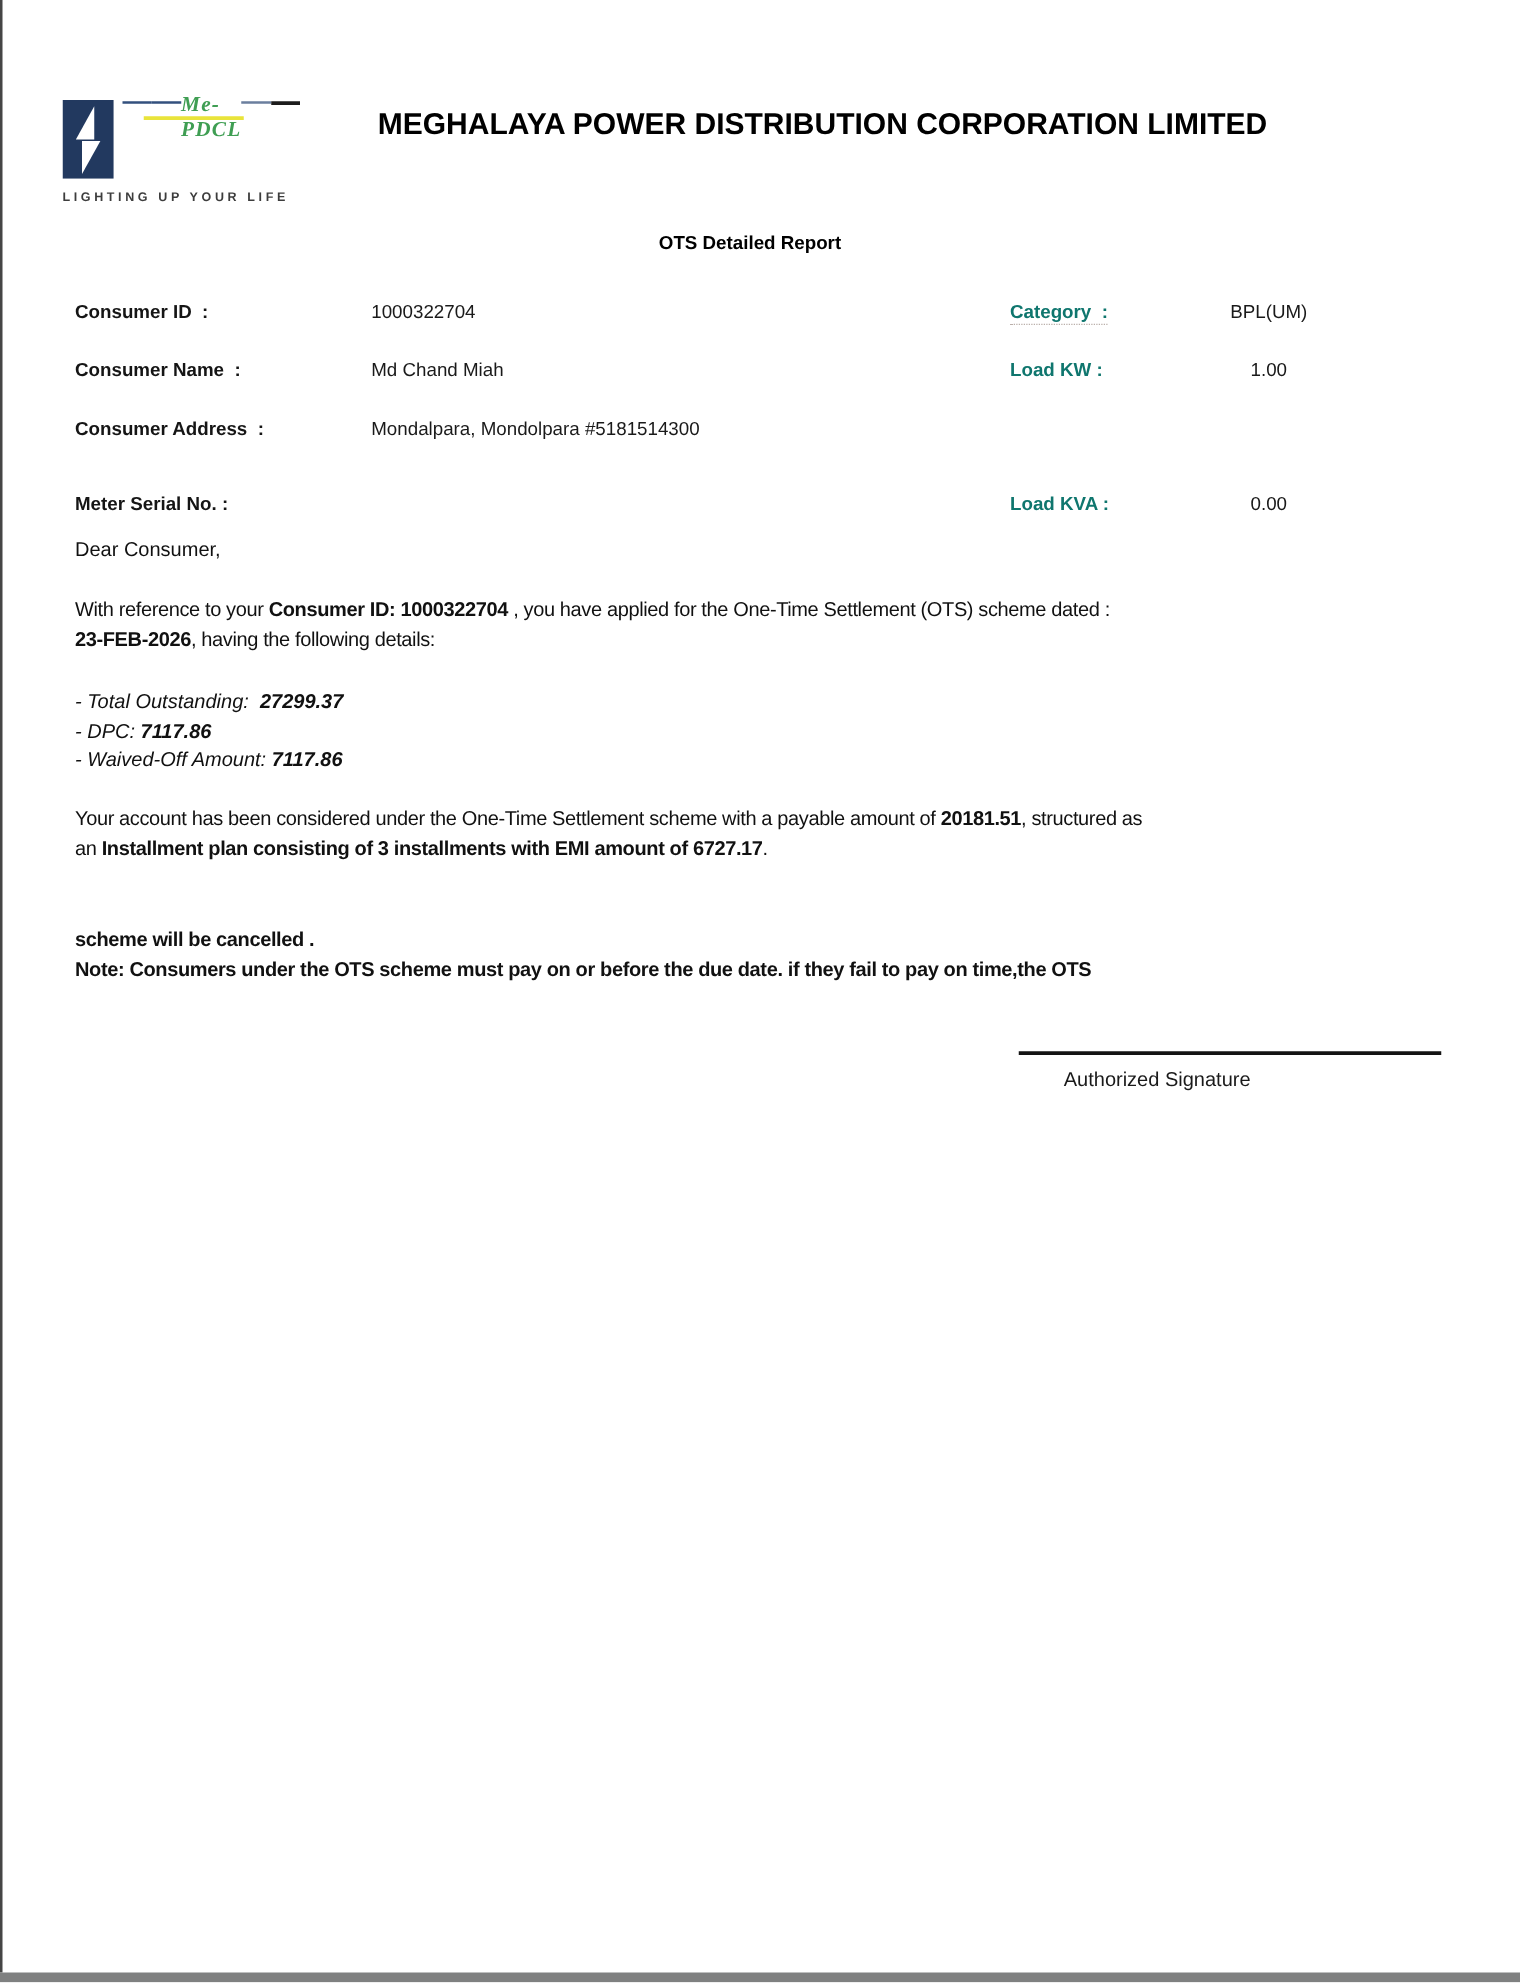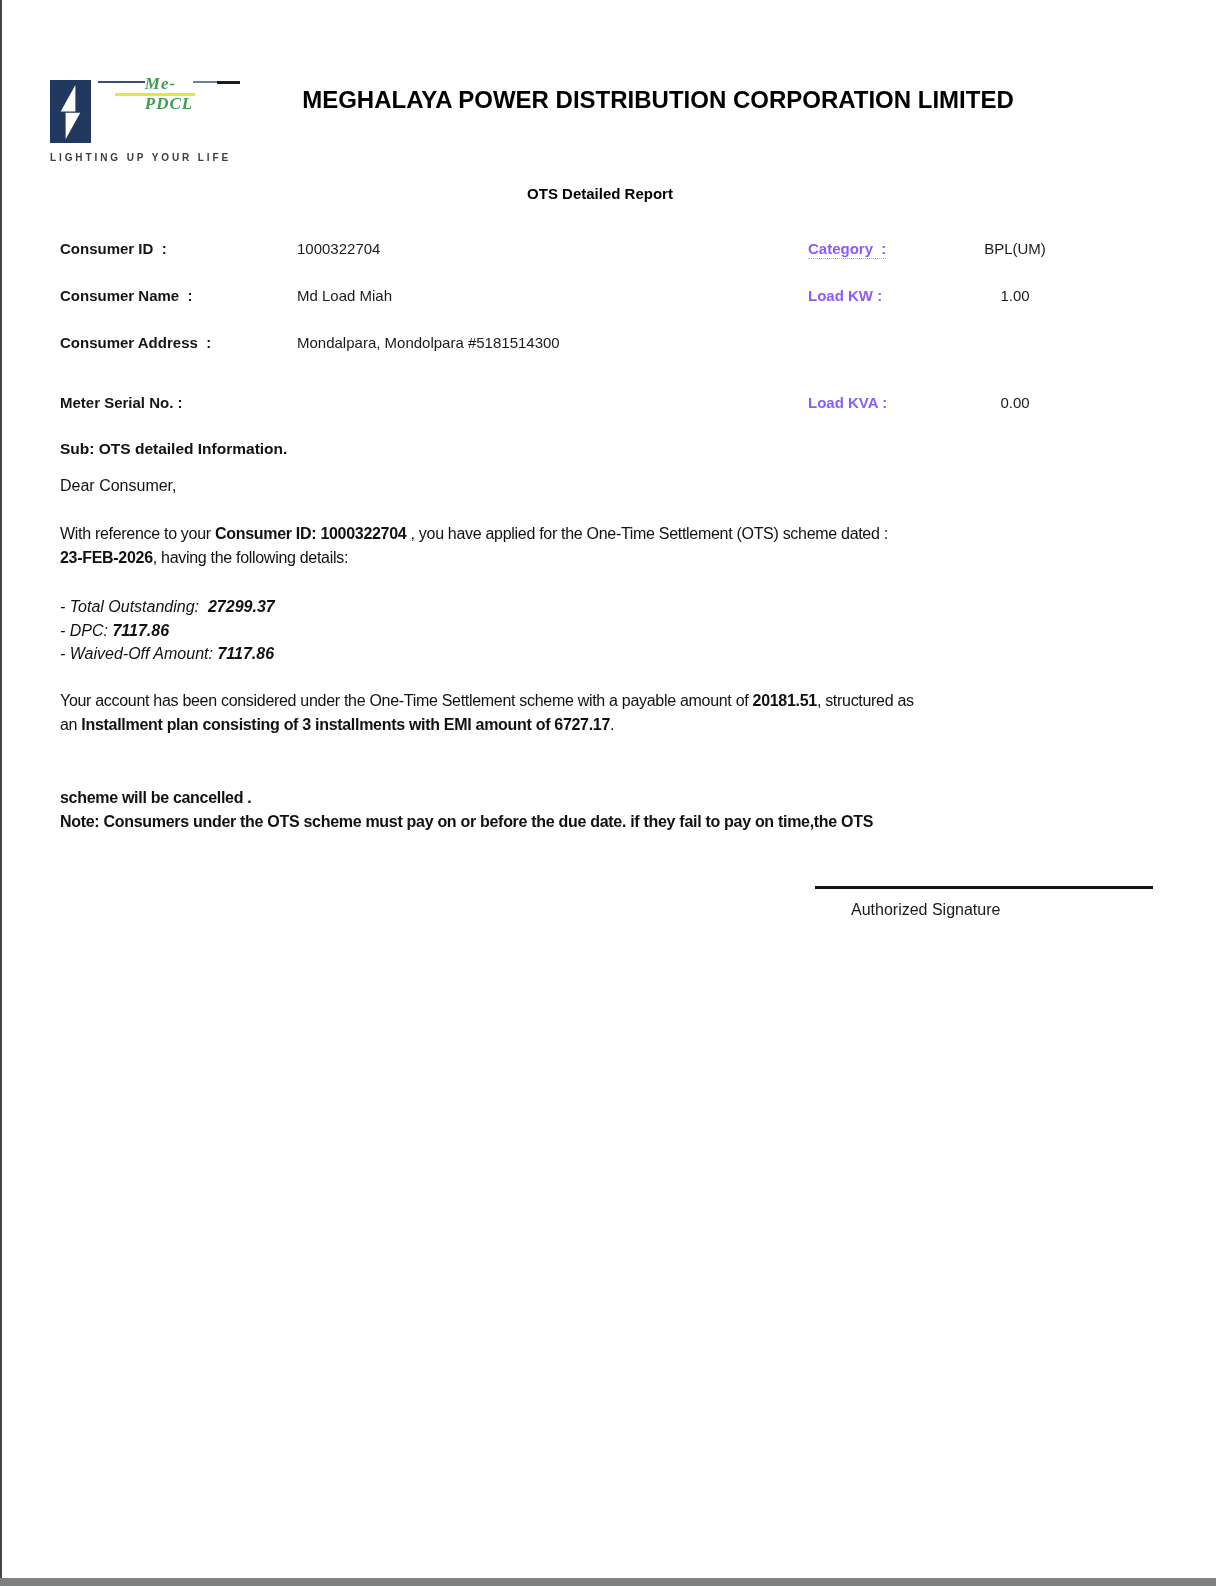--- a/index.html
+++ b/index.html
@@ -98,21 +98,21 @@
     font-weight: bold;
     color: #000000;
   }
 
   
   .details { margin: 36px 0 0 60px; font-size: 15px; }
   .d-row { display: flex; line-height: 21px; margin-bottom: 26px; gap: 24px; }
   .d-row.meter-row { margin-top: 39px; margin-bottom: 0; }
   .d-label { width: 213px; flex: none; font-weight: bold; color: #151515; }
   .d-value { width: 487px; flex: none; color: #1a1a1a; }
-  .d-label-r { width: 128px; flex: none; font-weight: bold; color: #8b5cf6; }
+  .d-label-r { width: 128px; flex: none; font-weight: bold; color: #0f766e; }
   .d-value-r { width: 110px; flex: none; text-align: center; color: #1a1a1a; }
   .dotted-u { border-bottom: 1px dotted rgba(130,110,100,0.55); padding-bottom: 1px; }
 
   
   .body-text { margin-left: 60px; margin-right: 56px; }
   .subject { margin-top: 25px; font-size: 15.5px; font-weight: bold; line-height: 21px; }
   .salutation { margin-top: 16px; font-size: 16px; line-height: 21px; }
   .para { margin-top: 26px; }
   .para .line { font-size: 16px; line-height: 23.5px; letter-spacing: -0.3px; white-space: nowrap; }
   .amounts { margin-top: 26px; font-style: italic; }
@@ -175,38 +175,37 @@
 
     <div class="details">
       <div class="d-row">
         <span class="d-label">Consumer ID&nbsp; :</span>
         <span class="d-value">1000322704</span>
         <span class="d-label-r"><span class="dotted-u">Category&nbsp; :</span></span>
         <span class="d-value-r">BPL(UM)</span>
       </div>
       <div class="d-row">
         <span class="d-label">Consumer Name&nbsp; :</span>
-        <span class="d-value">Md Load Miah</span>
+        <span class="d-value">Md Chand Miah</span>
         <span class="d-label-r">Load KW :</span>
         <span class="d-value-r">1.00</span>
       </div>
       <div class="d-row">
         <span class="d-label">Consumer Address&nbsp; :</span>
         <span class="d-value">Mondalpara, Mondolpara #5181514300</span>
       </div>
       <div class="d-row meter-row">
         <span class="d-label">Meter Serial No. :</span>
         <span class="d-value"></span>
         <span class="d-label-r">Load KVA :</span>
         <span class="d-value-r">0.00</span>
       </div>
     </div>
 
     <div class="body-text">
-      <div class="subject">Sub: OTS detailed Information.</div>
       <div class="salutation">Dear Consumer,</div>
 
       <div class="para">
         <div class="line"><span>With reference to your </span><span class="b">Consumer ID: 1000322704</span><span> , you have applied for the One-Time Settlement (OTS) scheme dated :</span></div>
         <div class="line"><span class="b">23-FEB-2026</span><span>, having the following details:</span></div>
       </div>
 
       <div class="amounts">
         <div class="line"><span>- Total Outstanding: &nbsp;</span><span class="b">27299.37</span></div>
         <div class="line"><span>- DPC: </span><span class="b">7117.86</span></div>

